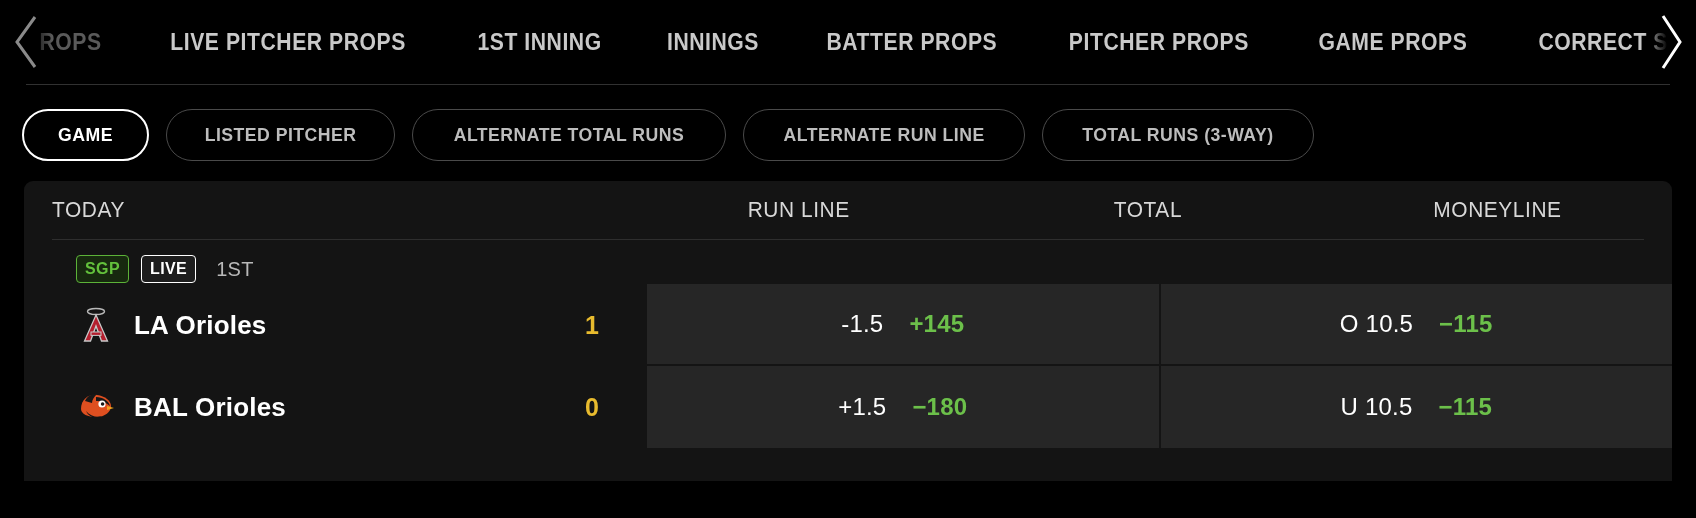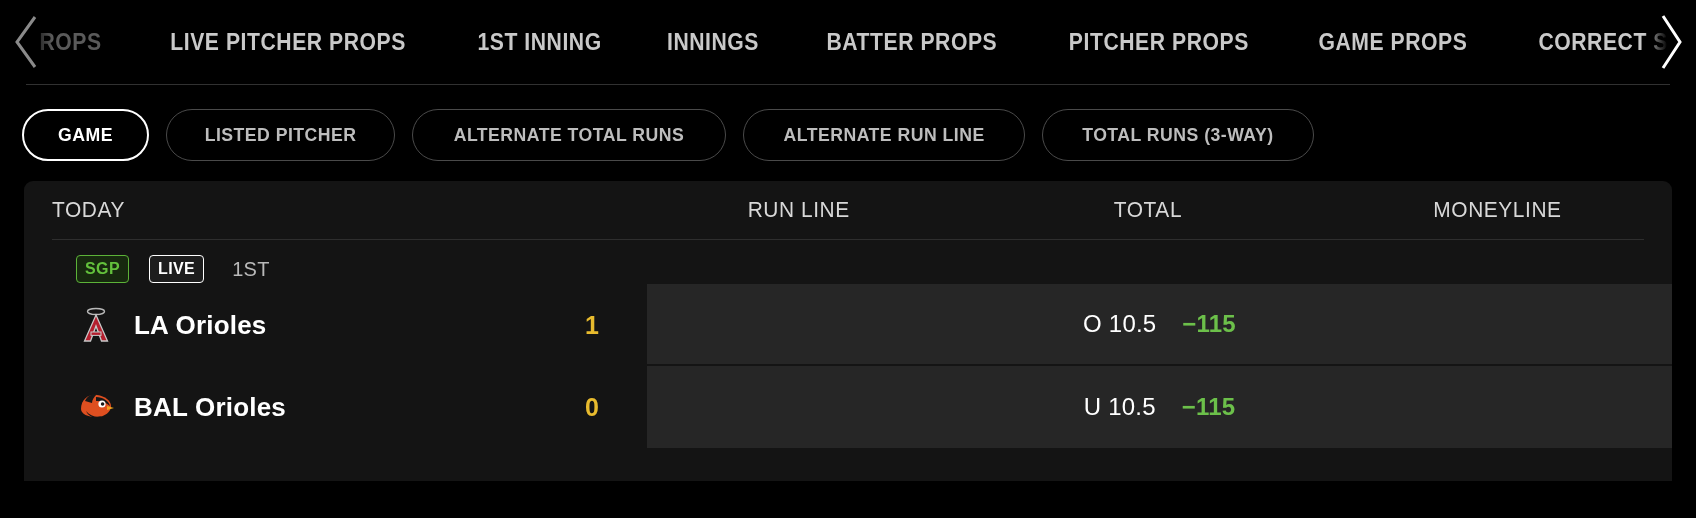--- a/index.html
+++ b/index.html
@@ -125,21 +125,21 @@
     font-stretch:condensed;
   }
   .head-col span{ display:inline-block; transform:scaleX(.95); }
 
   .divider{ height:1px; background:#2e2e2e; margin:0 28px; }
 
   
   .meta{
     display:flex;
     align-items:center;
-    gap:20px;
+    gap:12px;
     padding:14px 0 0 52px;
     height:44px;
   }
   .badge{
     height:28px;
     min-width:50px;
     border-radius:4px;
     display:flex;
     align-items:center;
     justify-content:center;
@@ -323,20 +323,30 @@
             <path d="M9 22 C13 27 20 29 25 27 C20 30 12 29 9 22 Z" fill="#171717"></path>
           </svg>
         </div>
         <div class="team-name">BAL Orioles</div>
         <div class="team-score">0</div>
       </div>
     </div>
 
     <div class="markets">
 
+      <div class="market-col">
+        <div class="odds-cell">
+          <span class="odds-line">-1.5</span>
+          <span class="odds-price">+145</span>
+        </div>
+        <div class="odds-cell">
+          <span class="odds-line">+1.5</span>
+          <span class="odds-price">−180</span>
+        </div>
+      </div>
 
       <div class="market-col">
         <div class="odds-cell">
           <span class="odds-line">O 10.5</span>
           <span class="odds-price">−115</span>
         </div>
         <div class="odds-cell">
           <span class="odds-line">U 10.5</span>
           <span class="odds-price">−115</span>
         </div>

